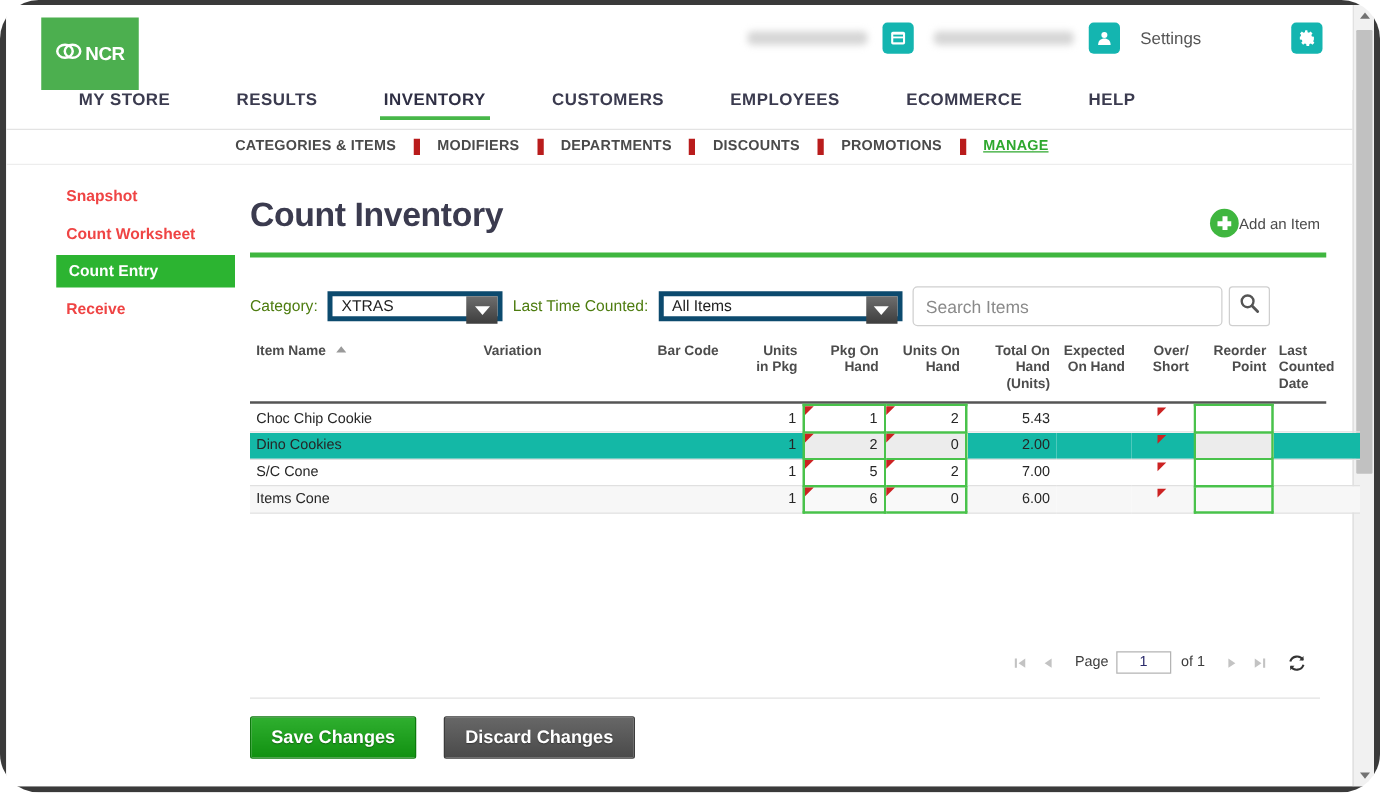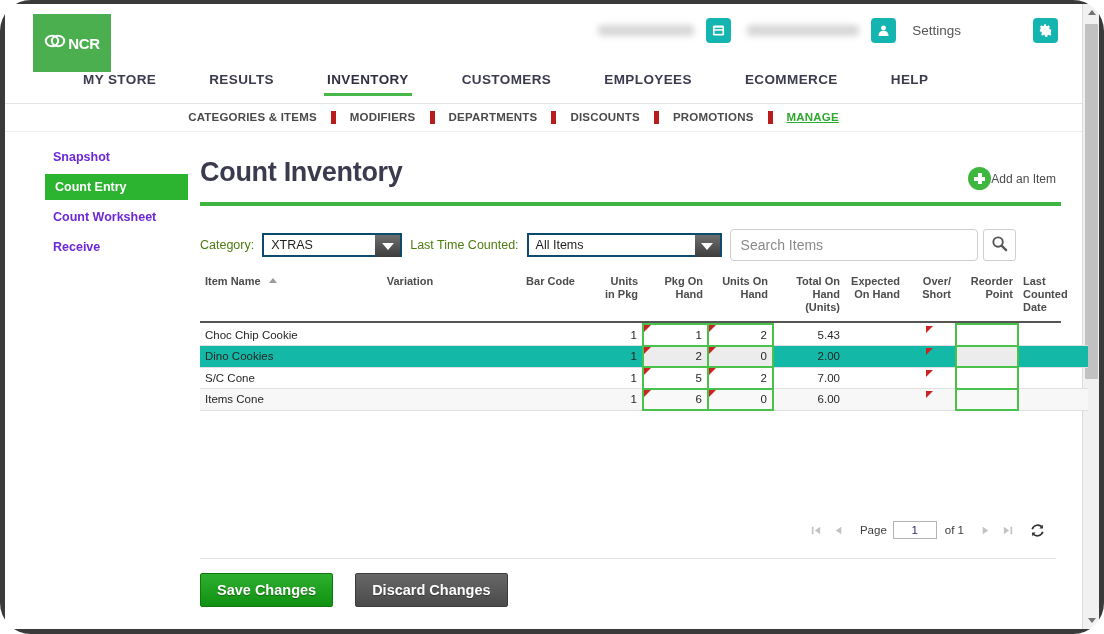--- a/index.html
+++ b/index.html
@@ -131,21 +131,21 @@
   }
   .teal-btn.gear { margin-right: 0; }
 
   
   .mainnav {
     position: relative;
     height: 32px;
     border-bottom: 1px solid #e3e3e3;
     display: flex;
     align-items: flex-start;
-    padding-left: 78px;
+    padding-left: 58px;
   }
   .mainnav a {
     font-size: 13.5px;
     font-weight: bold;
     color: #3b3b4f;
     letter-spacing: 0.4px;
     text-decoration: none;
     padding: 0 0 9px 0;
     margin-right: 53px;
     position: relative;
@@ -193,21 +193,21 @@
     height: 497px;
   }
   .sidebar {
     position: absolute;
     left: 0; top: 12px;
     width: 190px;
   }
   .side-item {
     font-size: 12.5px;
     font-weight: bold;
-    color: #6d28d9;
+    color: #ef4444;
     padding: 6px 0 6px 48px;
     margin-bottom: 4px;
     line-height: 14px;
   }
   .side-item.active {
     background: #2cb431;
     color: #ffffff;
     padding-left: 10px;
     margin-left: 40px;
     margin-right: 7px;
@@ -262,21 +262,21 @@
   }
   .flabel {
     font-size: 12.5px;
     color: #4d7c0f;
     margin-right: 8px;
     white-space: nowrap;
   }
   .select {
     position: relative;
     height: 24px;
-    border: 2px solid #0c4a6e;
+    border: 4px solid #0c4a6e;
     background: #ffffff;
     display: flex;
     align-items: center;
     margin-right: 8px;
   }
   .select.cat { width: 140px; }
   .select.ltc { width: 195px; }
   .select .sval {
     font-size: 12.5px;
     color: #1e1e1e;
@@ -514,22 +514,22 @@
         <a>DEPARTMENTS</a>
         <a>DISCOUNTS</a>
         <a>PROMOTIONS</a>
         <a class="active">MANAGE</a>
       </div>
 
       <div class="body-area">
 
         <div class="sidebar">
           <div class="side-item">Snapshot</div>
+          <div class="side-item">Count Worksheet</div>
           <div class="side-item active">Count Entry</div>
-          <div class="side-item">Count Worksheet</div>
           <div class="side-item">Receive</div>
         </div>
 
         <div class="main">
 
           <div class="page-title">Count Inventory</div>
 
           <div class="add-item">
             <div class="plus-circle"></div>
             <div class="add-item-label">Add an Item</div>

